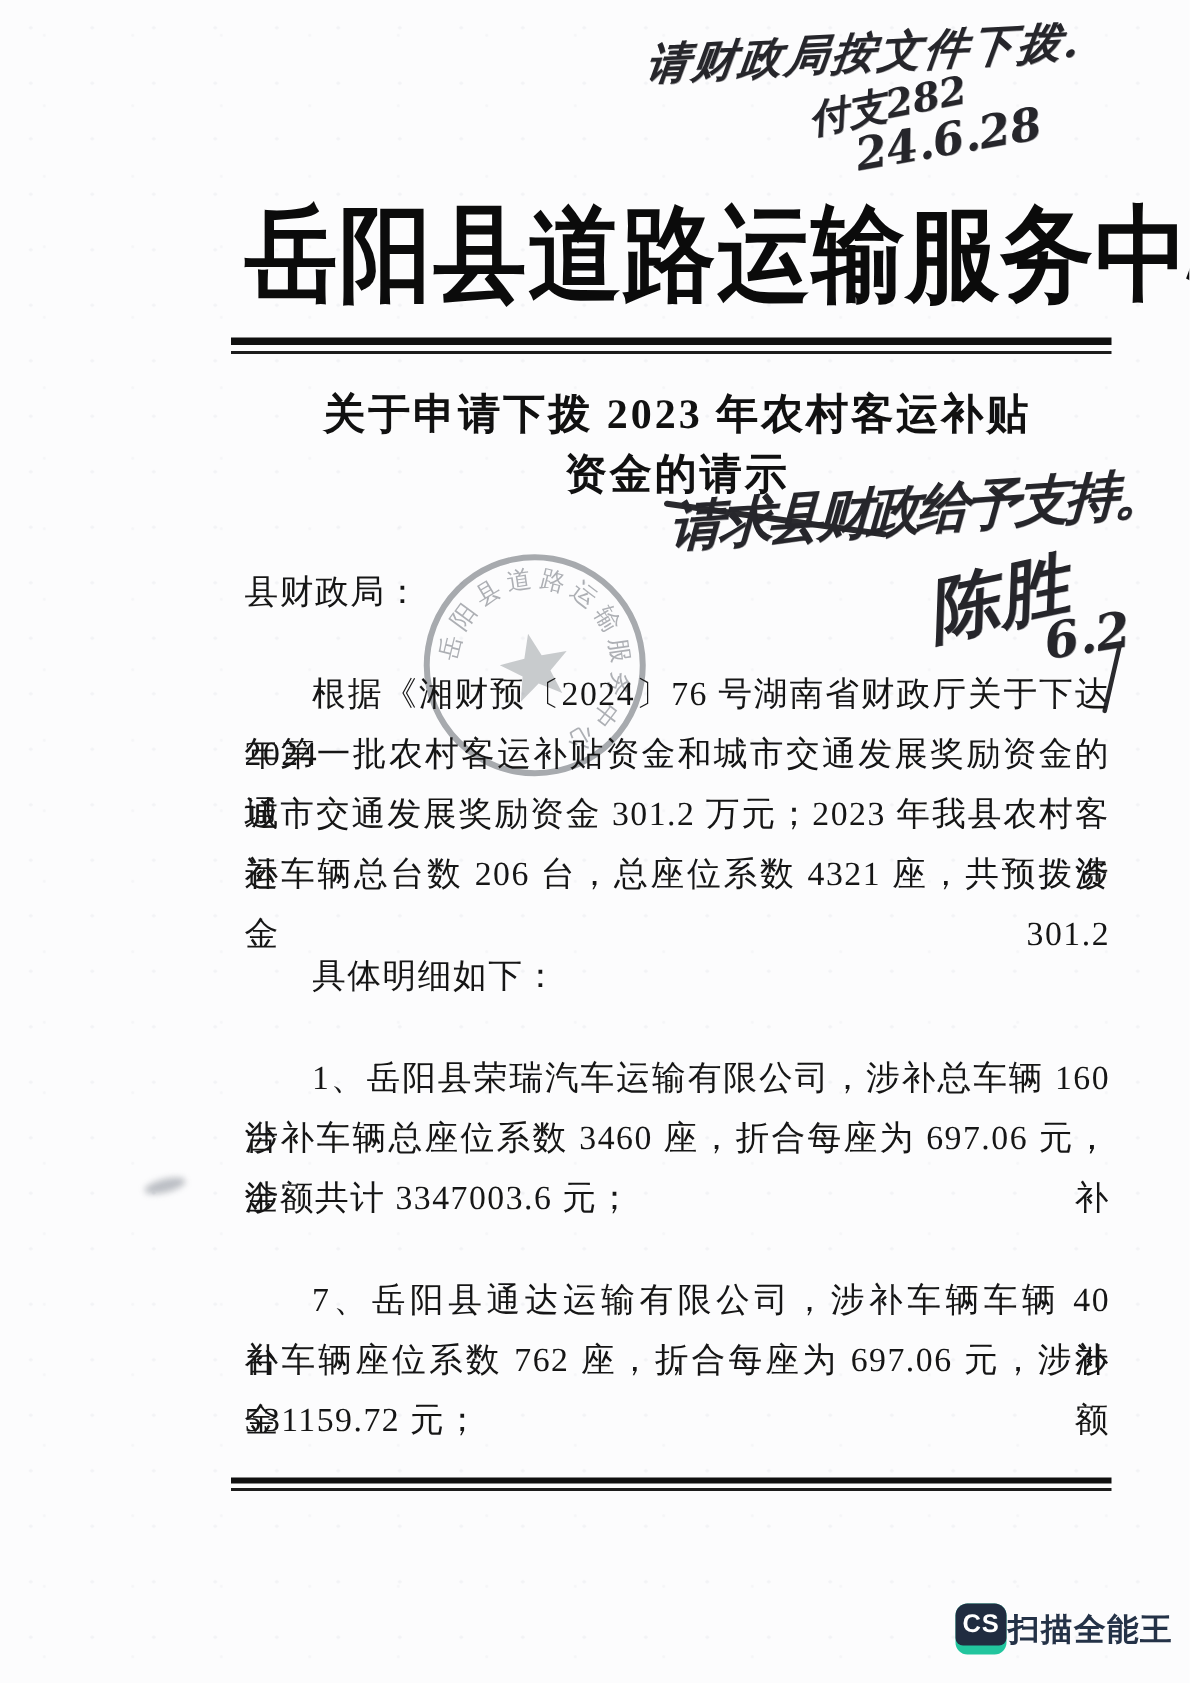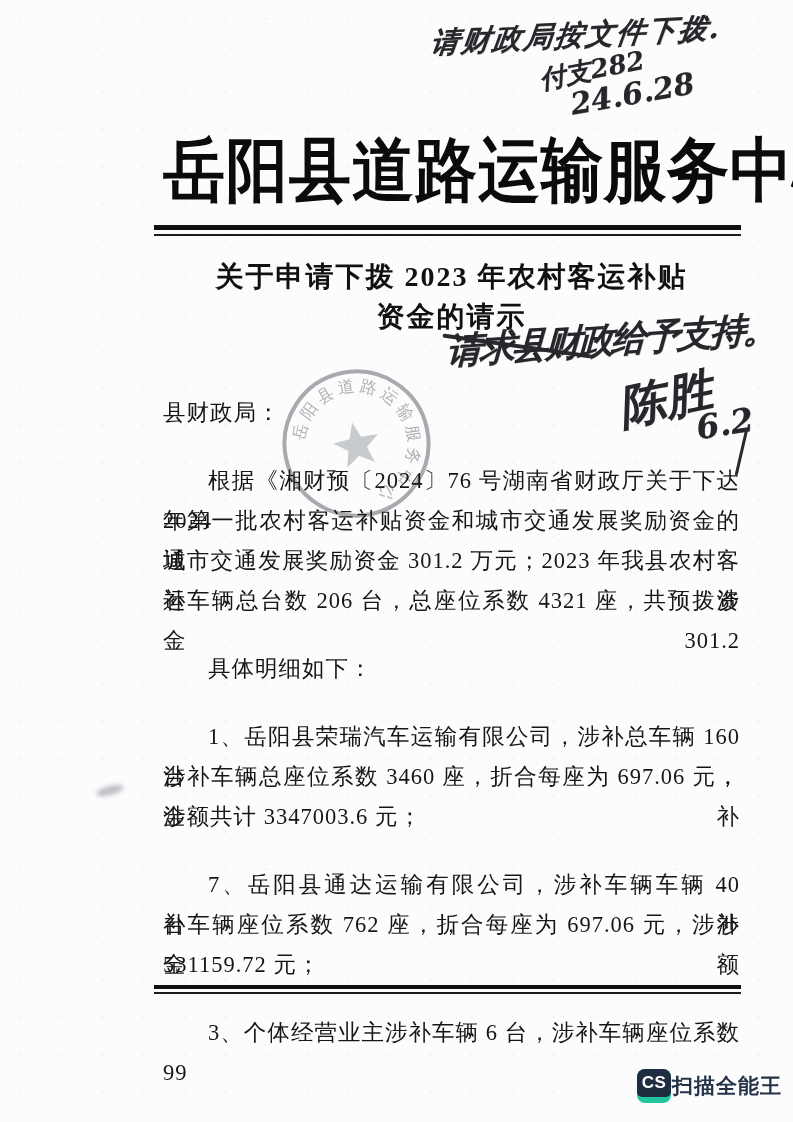--- a/index.html
+++ b/index.html
@@ -19,21 +19,21 @@
     letter-spacing:1px;transform:scaleY(1.12);white-space:nowrap;}
   .rule{position:absolute;left:154px;width:587px;background:#101010;}
   .rule-h-thick{top:225px;height:4.5px;}
   .rule-h-thin{top:233.5px;height:2px;background:#1c1c1c;}
   .rule-f-thick{top:985px;height:4px;}
   .rule-f-thin{top:992px;height:1.8px;background:#1c1c1c;}
   
   .subject{position:absolute;left:163px;top:257px;width:577px;text-align:center;
     font-size:28px;font-weight:700;line-height:40px;letter-spacing:2px;color:#111;}
   
-  .body-text{position:absolute;left:163px;top:393px;width:577px;}
+  .body-text{position:absolute;left:163px;top:375px;width:577px;}
   .doc-line{height:40px;line-height:40px;font-size:22.5px;letter-spacing:1px;
     white-space:nowrap;color:#161616;}
   .doc-line.jl{white-space:normal;text-align:justify;text-align-last:justify;}
   .doc-line.indent{text-indent:45px;margin-top:28px;}
   
   .hand{font-family:"DejaVu Serif",serif;font-style:italic;font-weight:700;color:#26262b;
     text-shadow:.4px .4px 0 rgba(35,35,40,.45);}
   .top-note{position:absolute;left:432px;top:16px;transform:rotate(-3deg);}
   .tn1{font-size:29px;transform:skewX(-10deg);letter-spacing:2px;white-space:nowrap;}
   .tn2{margin-left:106px;margin-top:-8px;font-size:26px;transform:rotate(-8deg);white-space:nowrap;}
@@ -109,21 +109,20 @@
     <div class="doc-line jl">年第一批农村客运补贴资金和城市交通发展奖励资金的通</div>
     <div class="doc-line jl">城市交通发展奖励资金 301.2 万元；2023 年我县农村客运涉</div>
     <div class="doc-line jl">补车辆总台数 206 台，总座位系数 4321 座，共预拨资金 301.2</div>
     <div class="doc-line indent">具体明细如下：</div>
     <div class="doc-line indent jl">1、岳阳县荣瑞汽车运输有限公司，涉补总车辆 160 台，</div>
     <div class="doc-line jl">涉补车辆总座位系数 3460 座，折合每座为 697.06 元，涉补</div>
     <div class="doc-line">金额共计 3347003.6 元；</div>
     <div class="doc-line indent jl">7、岳阳县通达运输有限公司，涉补车辆车辆 40 台，涉</div>
     <div class="doc-line jl">补车辆座位系数 762 座，折合每座为 697.06 元，涉补金额</div>
     <div class="doc-line">531159.72 元；</div>
-    <div class="doc-line indent jl">3、个体经营业主涉补车辆 6 台，涉补车辆座位系数 99</div>
   </div>
 
   <div class="rule rule-f-thick"></div>
   <div class="rule rule-f-thin"></div>
 
   <div class="smudge"></div>
 
   <div class="brand">
     <div class="cs-icon">
       <div class="cs-top">

